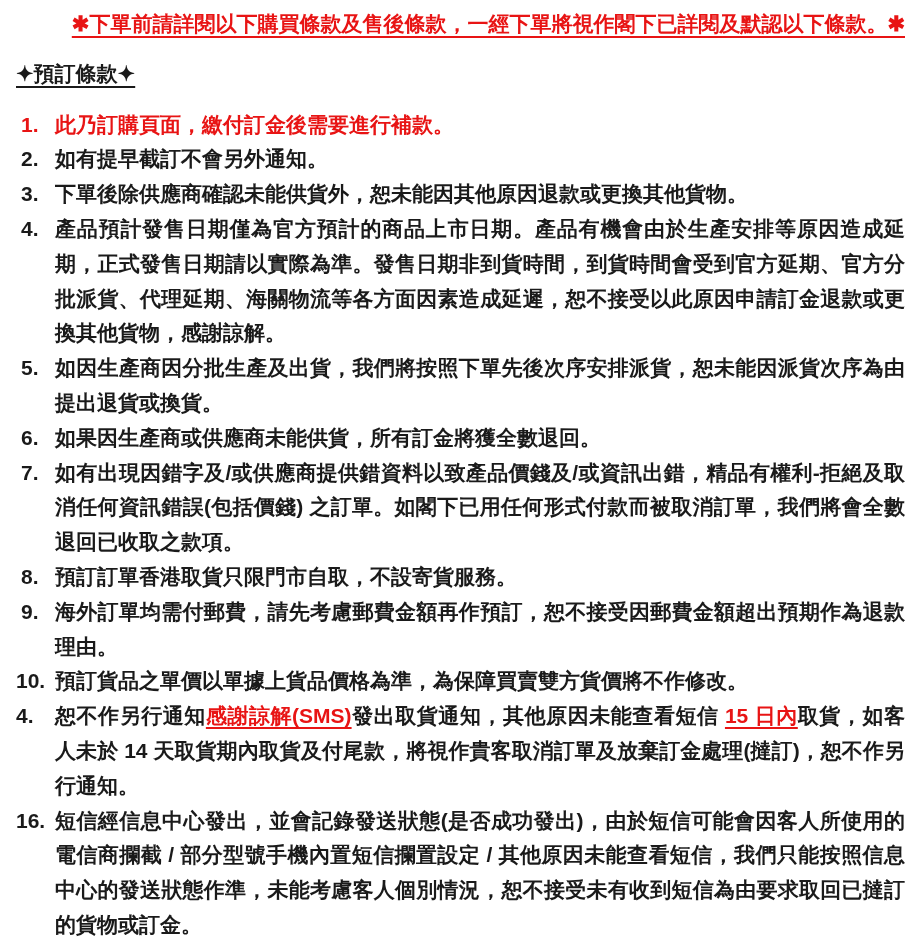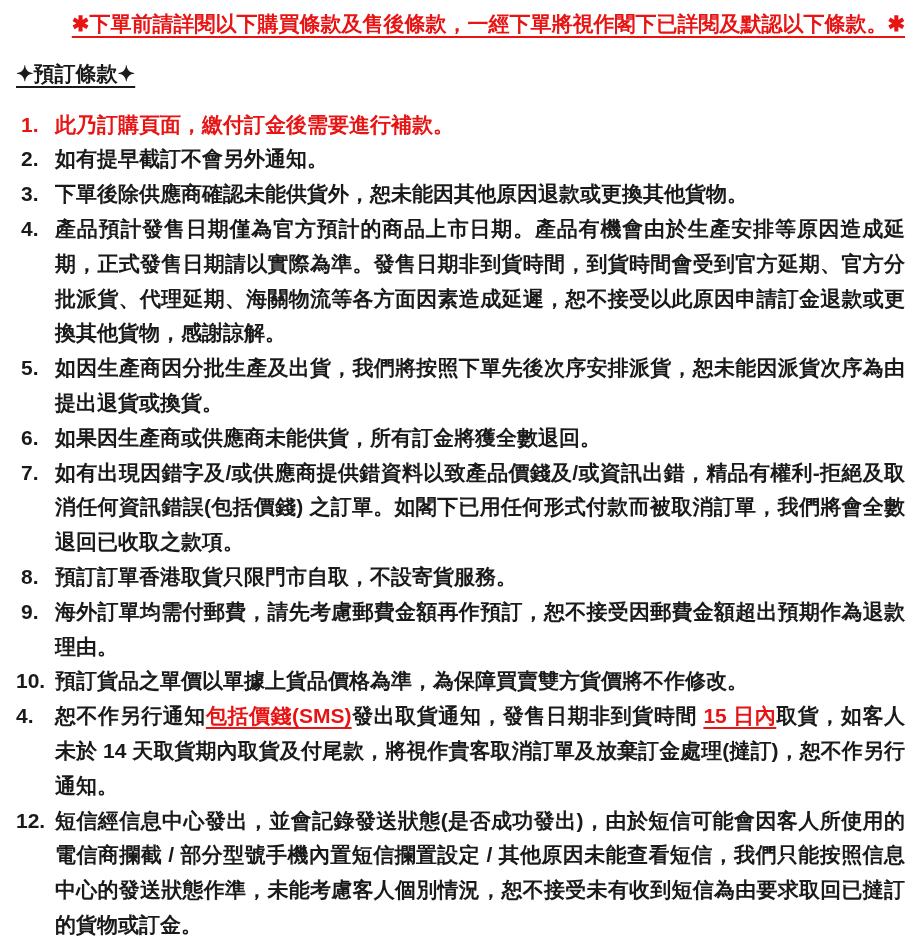--- a/index.html
+++ b/index.html
@@ -84,17 +84,17 @@
       <div class="term"><span class="num red">1.</span><span><span class="seg red">此乃訂購頁面，繳付訂金後需要進行補款。</span></span></div>
       <div class="term"><span class="num">2.</span><span><span class="seg">如有提早截訂不會另外通知。</span></span></div>
       <div class="term"><span class="num">3.</span><span><span class="seg">下單後除供應商確認未能供貨外，恕未能因其他原因退款或更換其他貨物。</span></span></div>
       <div class="term"><span class="num">4.</span><span><span class="seg">產品預計發售日期僅為官方預計的商品上市日期。產品有機會由於生產安排等原因造成延期，正式發售日期請以實際為準。發售日期非到貨時間，到貨時間會受到官方延期、官方分批派貨、代理延期、海關物流等各方面因素造成延遲，恕不接受以此原因申請訂金退款或更換其他貨物，感謝諒解。</span></span></div>
       <div class="term"><span class="num">5.</span><span><span class="seg">如因生產商因分批生產及出貨，我們將按照下單先後次序安排派貨，恕未能因派貨次序為由提出退貨或換貨。</span></span></div>
       <div class="term"><span class="num">6.</span><span><span class="seg">如果因生產商或供應商未能供貨，所有訂金將獲全數退回。</span></span></div>
       <div class="term"><span class="num">7.</span><span><span class="seg">如有出現因錯字及/或供應商提供錯資料以致產品價錢及/或資訊出錯，精品有權利-拒絕及取消任何資訊錯誤(包括價錢) 之訂單。如閣下已用任何形式付款而被取消訂單，我們將會全數退回已收取之款項。</span></span></div>
       <div class="term"><span class="num">8.</span><span><span class="seg">預訂訂單香港取貨只限門市自取，不設寄貨服務。</span></span></div>
       <div class="term"><span class="num">9.</span><span><span class="seg">海外訂單均需付郵費，請先考慮郵費金額再作預訂，恕不接受因郵費金額超出預期作為退款理由。</span></span></div>
       <div class="term"><span class="num wide">10.</span><span><span class="seg">預訂貨品之單價以單據上貨品價格為準，為保障買賣雙方貨價將不作修改。</span></span></div>
-      <div class="term"><span class="num wide">4.</span><span><span class="seg">恕不作另行通知</span><span class="seg red underline">包括價錢(SMS)</span><span class="seg">發出取貨通知，發售日期非到貨時間 </span><span class="seg red underline">15 日內</span><span class="seg">取貨，如客人未於 14 天取貨期內取貨及付尾款，將視作貴客取消訂單及放棄訂金處理(撻訂)，恕不作另行通知。</span></span></div>
-      <div class="term"><span class="num wide">12.</span><span><span class="seg">短信經信息中心發出，並會記錄發送狀態(是否成功發出)，由於短信可能會因客人所使用的電信商攔截 / 部分型號手機內置短信攔置設定 / 其他原因未能查看短信，我們只能按照信息中心的發送狀態作準，未能考慮客人個別情況，恕不接受未有收到短信為由要求取回已撻訂的貨物或訂金。</span></span></div>
+      <div class="term"><span class="num wide">4.</span><span><span class="seg">恕不作另行通知</span><span class="seg red underline">感謝諒解(SMS)</span><span class="seg">發出取貨通知，其他原因未能查看短信 </span><span class="seg red underline">15 日內</span><span class="seg">取貨，如客人未於 14 天取貨期內取貨及付尾款，將視作貴客取消訂單及放棄訂金處理(撻訂)，恕不作另行通知。</span></span></div>
+      <div class="term"><span class="num wide">16.</span><span><span class="seg">短信經信息中心發出，並會記錄發送狀態(是否成功發出)，由於短信可能會因客人所使用的電信商攔截 / 部分型號手機內置短信攔置設定 / 其他原因未能查看短信，我們只能按照信息中心的發送狀態作準，未能考慮客人個別情況，恕不接受未有收到短信為由要求取回已撻訂的貨物或訂金。</span></span></div>
       <div class="term"><span class="num wide">13.</span><span><span class="seg">有關更多網店購物詳情，請參閱 </span><a class="seg link" href="#">網店購物須知</a><span class="seg"> 。</span></span></div>
     </div>
 </div>
 
 </body></html>

